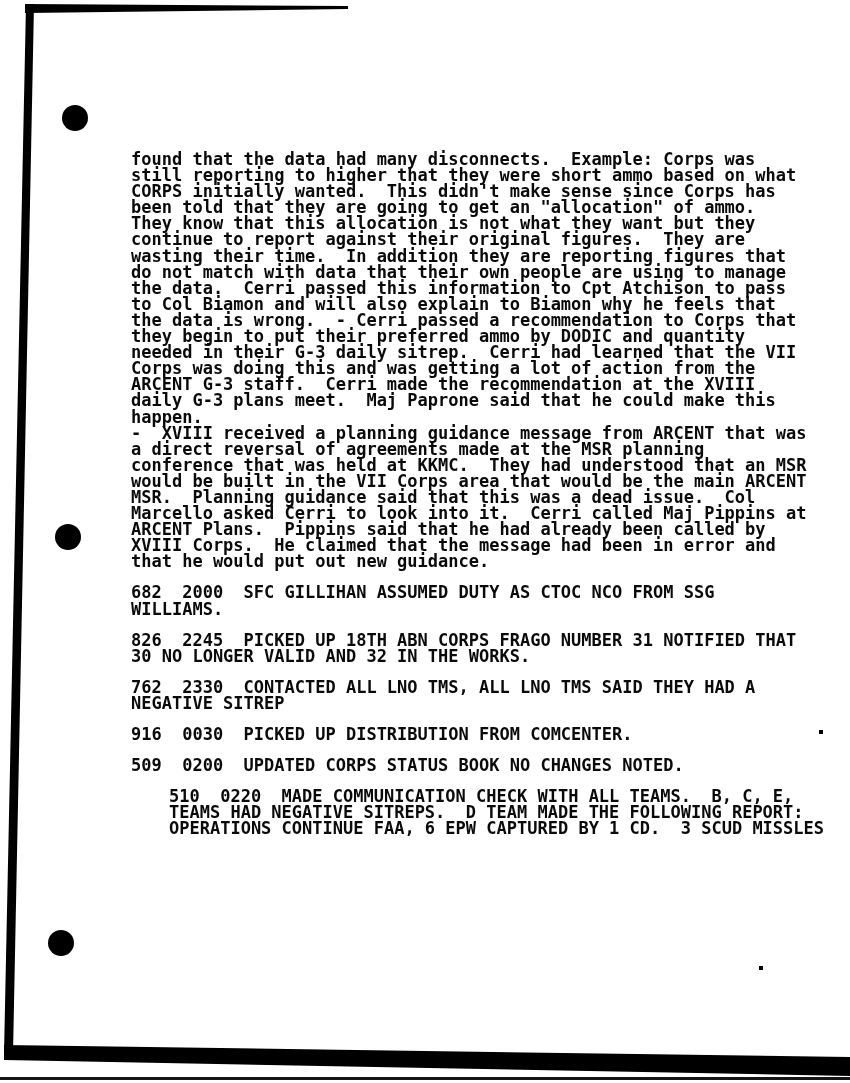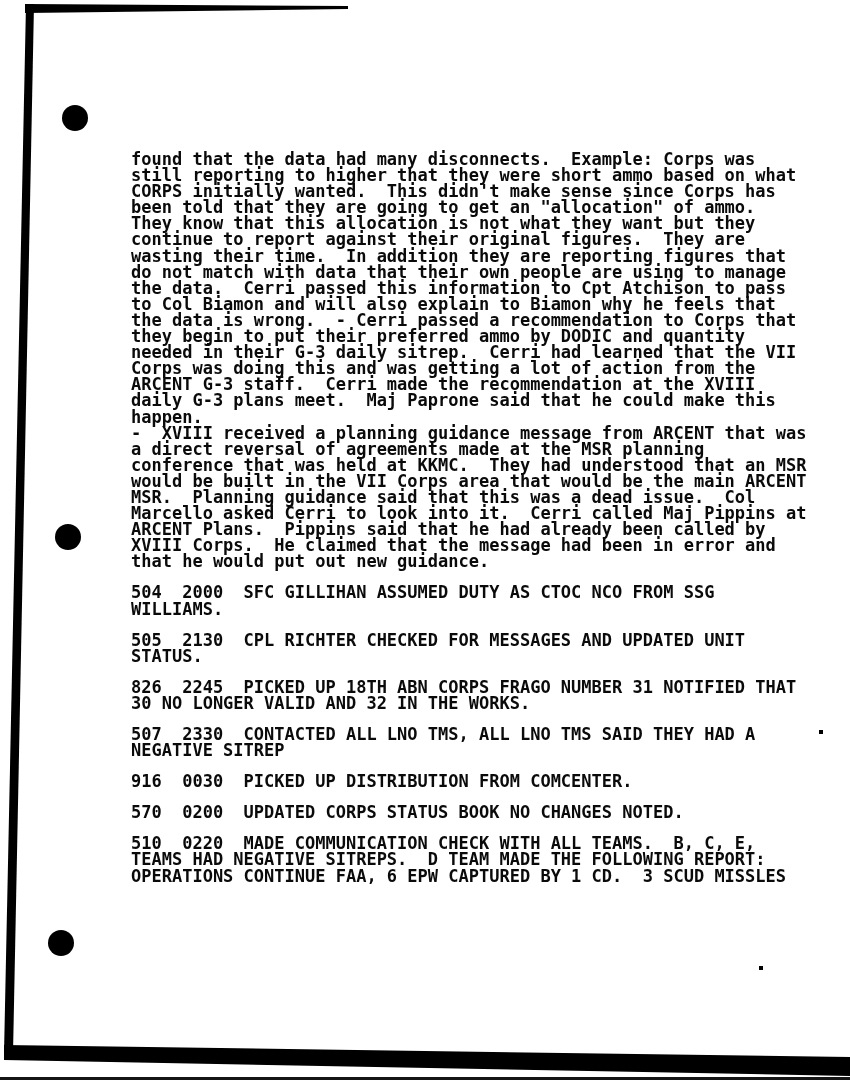--- a/index.html
+++ b/index.html
@@ -23,21 +23,21 @@
   .tw {
     margin: 0 0 15px 0;
     font-family: "DejaVu Sans Mono", monospace;
     font-weight: 700;
     font-size: 17px;
     line-height: 16.1px;
     letter-spacing: 0;
     color: #0a0a0a;
     white-space: pre;
   }
-  .tw:last-child { margin-bottom: 0; }
+  .tw:last-child { margin-bottom: 0; margin-left: 38px; }
 </style>
 </head>
 <body>
 
 <div class="scan-page">
 
   <svg class="frame" width="850" height="1083" viewBox="0 0 850 1083" aria-hidden="true">
     <polygon points="25,4 348,6 348,9 25,13" fill="#000000"></polygon>
     <polygon points="26,4 34,4 13,1054 4,1054" fill="#000000"></polygon>
     <polygon points="4,1045 850,1057 850,1076 4,1060" fill="#000000"></polygon>
@@ -72,35 +72,33 @@
 -  XVIII received a planning guidance message from ARCENT that was
 a direct reversal of agreements made at the MSR planning
 conference that was held at KKMC.  They had understood that an MSR
 would be built in the VII Corps area that would be the main ARCENT
 MSR.  Planning guidance said that this was a dead issue.  Col
 Marcello asked Cerri to look into it.  Cerri called Maj Pippins at
 ARCENT Plans.  Pippins said that he had already been called by
 XVIII Corps.  He claimed that the message had been in error and
 that he would put out new guidance.</pre>
 
-    <pre class="tw">504  2000  SFC GILLIHAN ASSUMED DUTY AS CTOC NCO FROM SSG
+    <pre class="tw">682  2000  SFC GILLIHAN ASSUMED DUTY AS CTOC NCO FROM SSG
 WILLIAMS.</pre>
 
-    <pre class="tw">505  2130  CPL RICHTER CHECKED FOR MESSAGES AND UPDATED UNIT
-STATUS.</pre>
 
     <pre class="tw">826  2245  PICKED UP 18TH ABN CORPS FRAGO NUMBER 31 NOTIFIED THAT
 30 NO LONGER VALID AND 32 IN THE WORKS.</pre>
 
-    <pre class="tw">507  2330  CONTACTED ALL LNO TMS, ALL LNO TMS SAID THEY HAD A
+    <pre class="tw">762  2330  CONTACTED ALL LNO TMS, ALL LNO TMS SAID THEY HAD A
 NEGATIVE SITREP</pre>
 
 
     <pre class="tw">916  0030  PICKED UP DISTRIBUTION FROM COMCENTER.</pre>
 
-    <pre class="tw">570  0200  UPDATED CORPS STATUS BOOK NO CHANGES NOTED.</pre>
+    <pre class="tw">509  0200  UPDATED CORPS STATUS BOOK NO CHANGES NOTED.</pre>
 
     <pre class="tw">510  0220  MADE COMMUNICATION CHECK WITH ALL TEAMS.  B, C, E,
 TEAMS HAD NEGATIVE SITREPS.  D TEAM MADE THE FOLLOWING REPORT:
 OPERATIONS CONTINUE FAA, 6 EPW CAPTURED BY 1 CD.  3 SCUD MISSLES</pre>
   </main>
 
 </div>
 
 </body></html>

